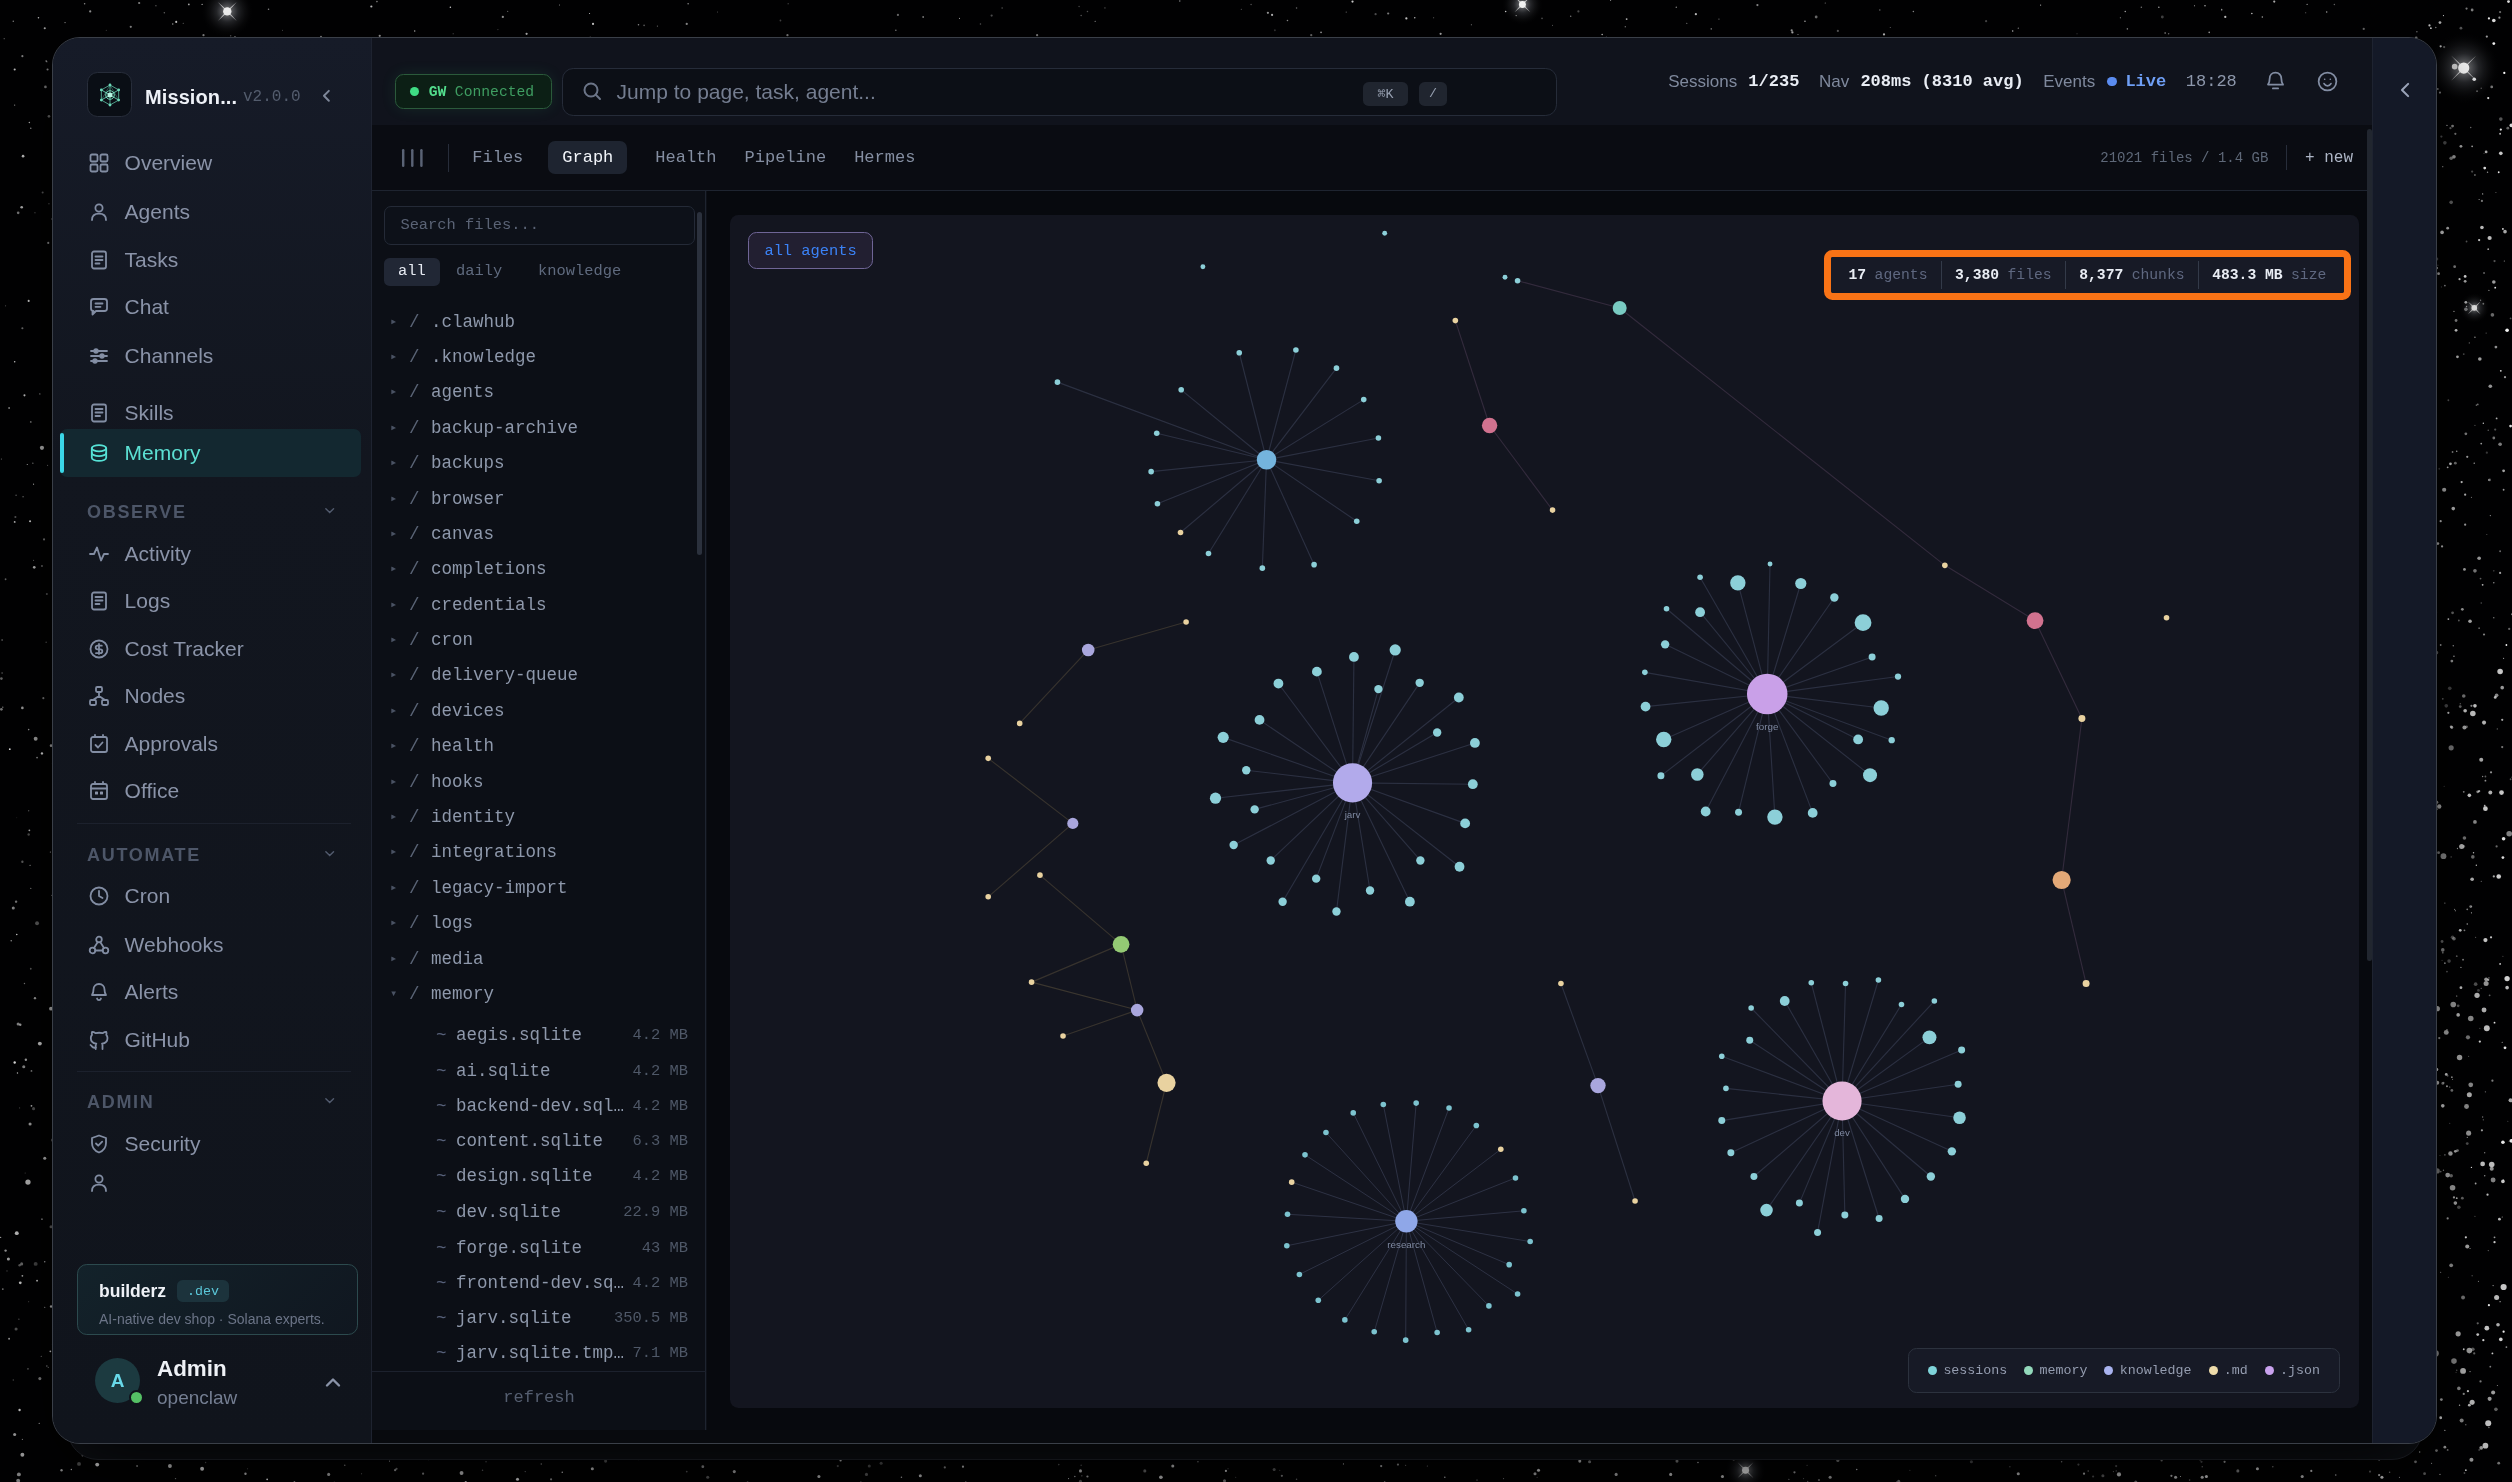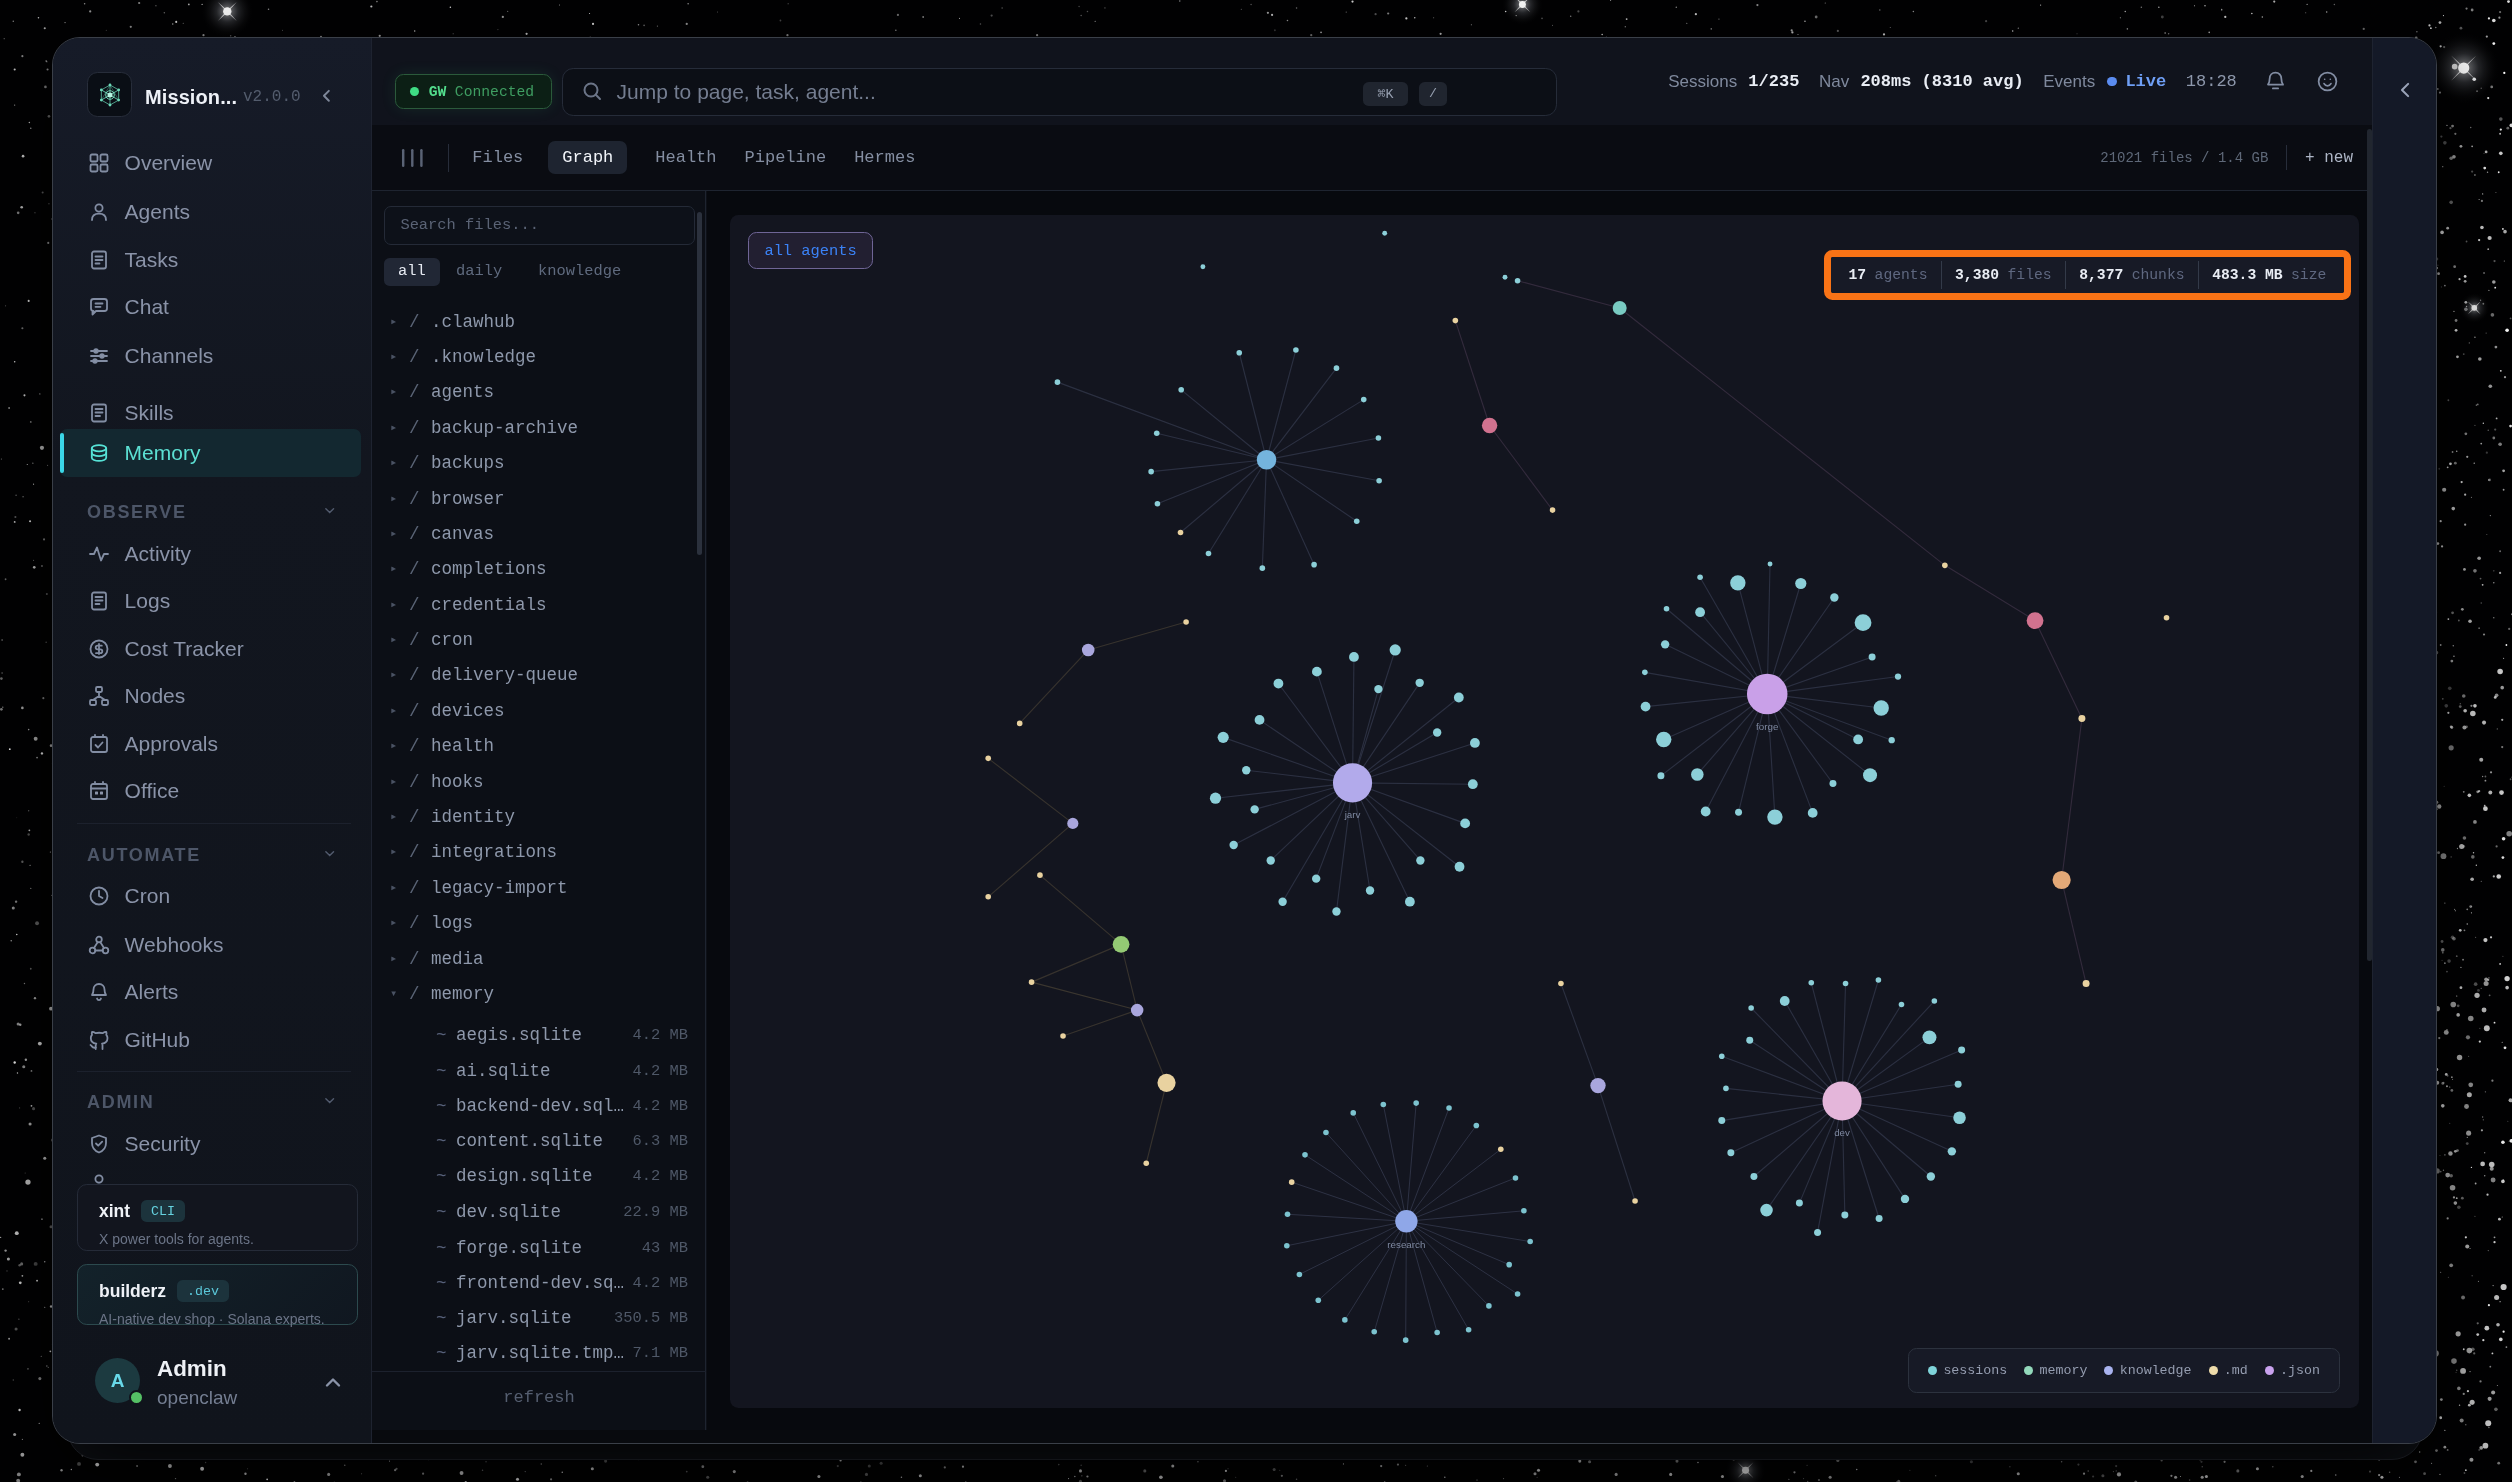--- a/index.html
+++ b/index.html
@@ -2827,22 +2827,21 @@
       </div>
       <div class="nav" style="top:1121px;">
         <span class="nico">
           <svg width="24" height="24" viewBox="0 0 24 24" fill="none" stroke="#828da3" stroke-width="1.8" stroke-linecap="round" stroke-linejoin="round">
             <circle cx="12" cy="8" r="3.6"></circle>
             <path d="M5 20 C5 15.6 8 13.6 12 13.6 C16 13.6 19 15.6 19 20"></path>
           </svg>
         </span>
         <span class="nlabel"></span>
       </div>
-    <div class="card" style="top:1146px;height:67px;"><span class="t">xint</span><span class="pill">CLI</span><div class="d">X power tools for agents.</div></div>
-    <div class="card" id="card2" style="top:1226px;height:61px;"><span class="t">builderz</span><span class="pill" style="color:#5bc8da;">.dev</span><div class="d">AI-native dev shop · Solana experts.</div></div>
+    <div class="card" id="card2" style="top:1226px;height:71px;"><span class="t">builderz</span><span class="pill" style="color:#5bc8da;">.dev</span><div class="d">AI-native dev shop · Solana experts.</div></div>
     <div id="user">
       <div id="avatar">A</div>
         <div id="avdot"></div>
       <div id="uname">Admin</div>
       <div id="uorg">openclaw</div>
       <svg id="uchev" width="24" height="24" viewBox="0 0 24 24" fill="none" stroke="#8a93a8" stroke-width="2.4" stroke-linecap="round" stroke-linejoin="round">
           <path d="M6 14.5 L12 8.5 L18 14.5"></path>
         </svg>
     </div>
   </div>

